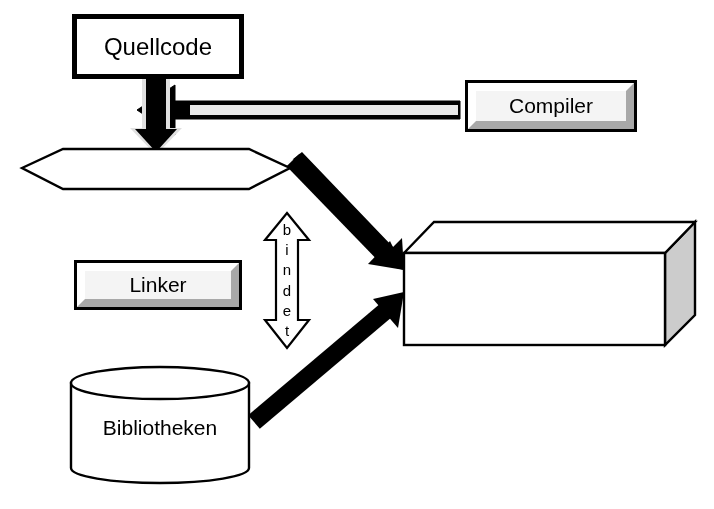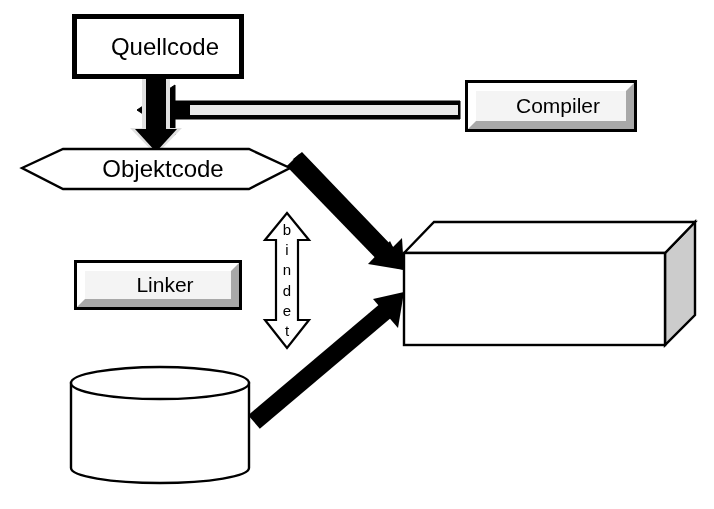--- a/index.html
+++ b/index.html
@@ -28,21 +28,20 @@
     position: absolute;
     display: flex;
     align-items: center;
     justify-content: center;
     text-align: center;
     color: #000000;
     font-family: "Liberation Sans", sans-serif;
     pointer-events: none;
     white-space: pre-line;
     line-height: 1.25;
-    padding-left: 7px;
   }
   
   #label-quellcode {
     left: 72px; top: 14px; width: 172px; height: 65px;
     font-size: 24px;
   }
   
   #label-objektcode {
     left: 22px; top: 148px; width: 268px; height: 42px;
     font-size: 24px;
@@ -150,27 +149,27 @@
 
       <path d="M 71 383 L 71 468 A 89 15 0 0 0 249 468 L 249 383 Z" fill="#ffffff" stroke="#000000" stroke-width="2.4"></path>
 
       <ellipse cx="160" cy="383" rx="89" ry="16" fill="#ffffff" stroke="#000000" stroke-width="2.4"></ellipse>
     </g>
 
   </svg>
 
   <div class="node-label" id="label-quellcode">Quellcode</div>
 
-  <div class="node-label" id="label-objektcode">Objektcode</div>
 
   <div class="node-label" id="label-linker">Linker</div>
 
   <div class="node-label" id="label-compiler">Compiler</div>
 
 
+  <div class="node-label" id="label-bibliotheken">Bibliotheken</div>
 
   <div class="node-label" id="label-bindet">
     <span>b</span>
     <span>i</span>
     <span>n</span>
     <span>d</span>
     <span>e</span>
     <span>t</span>
   </div>
 

